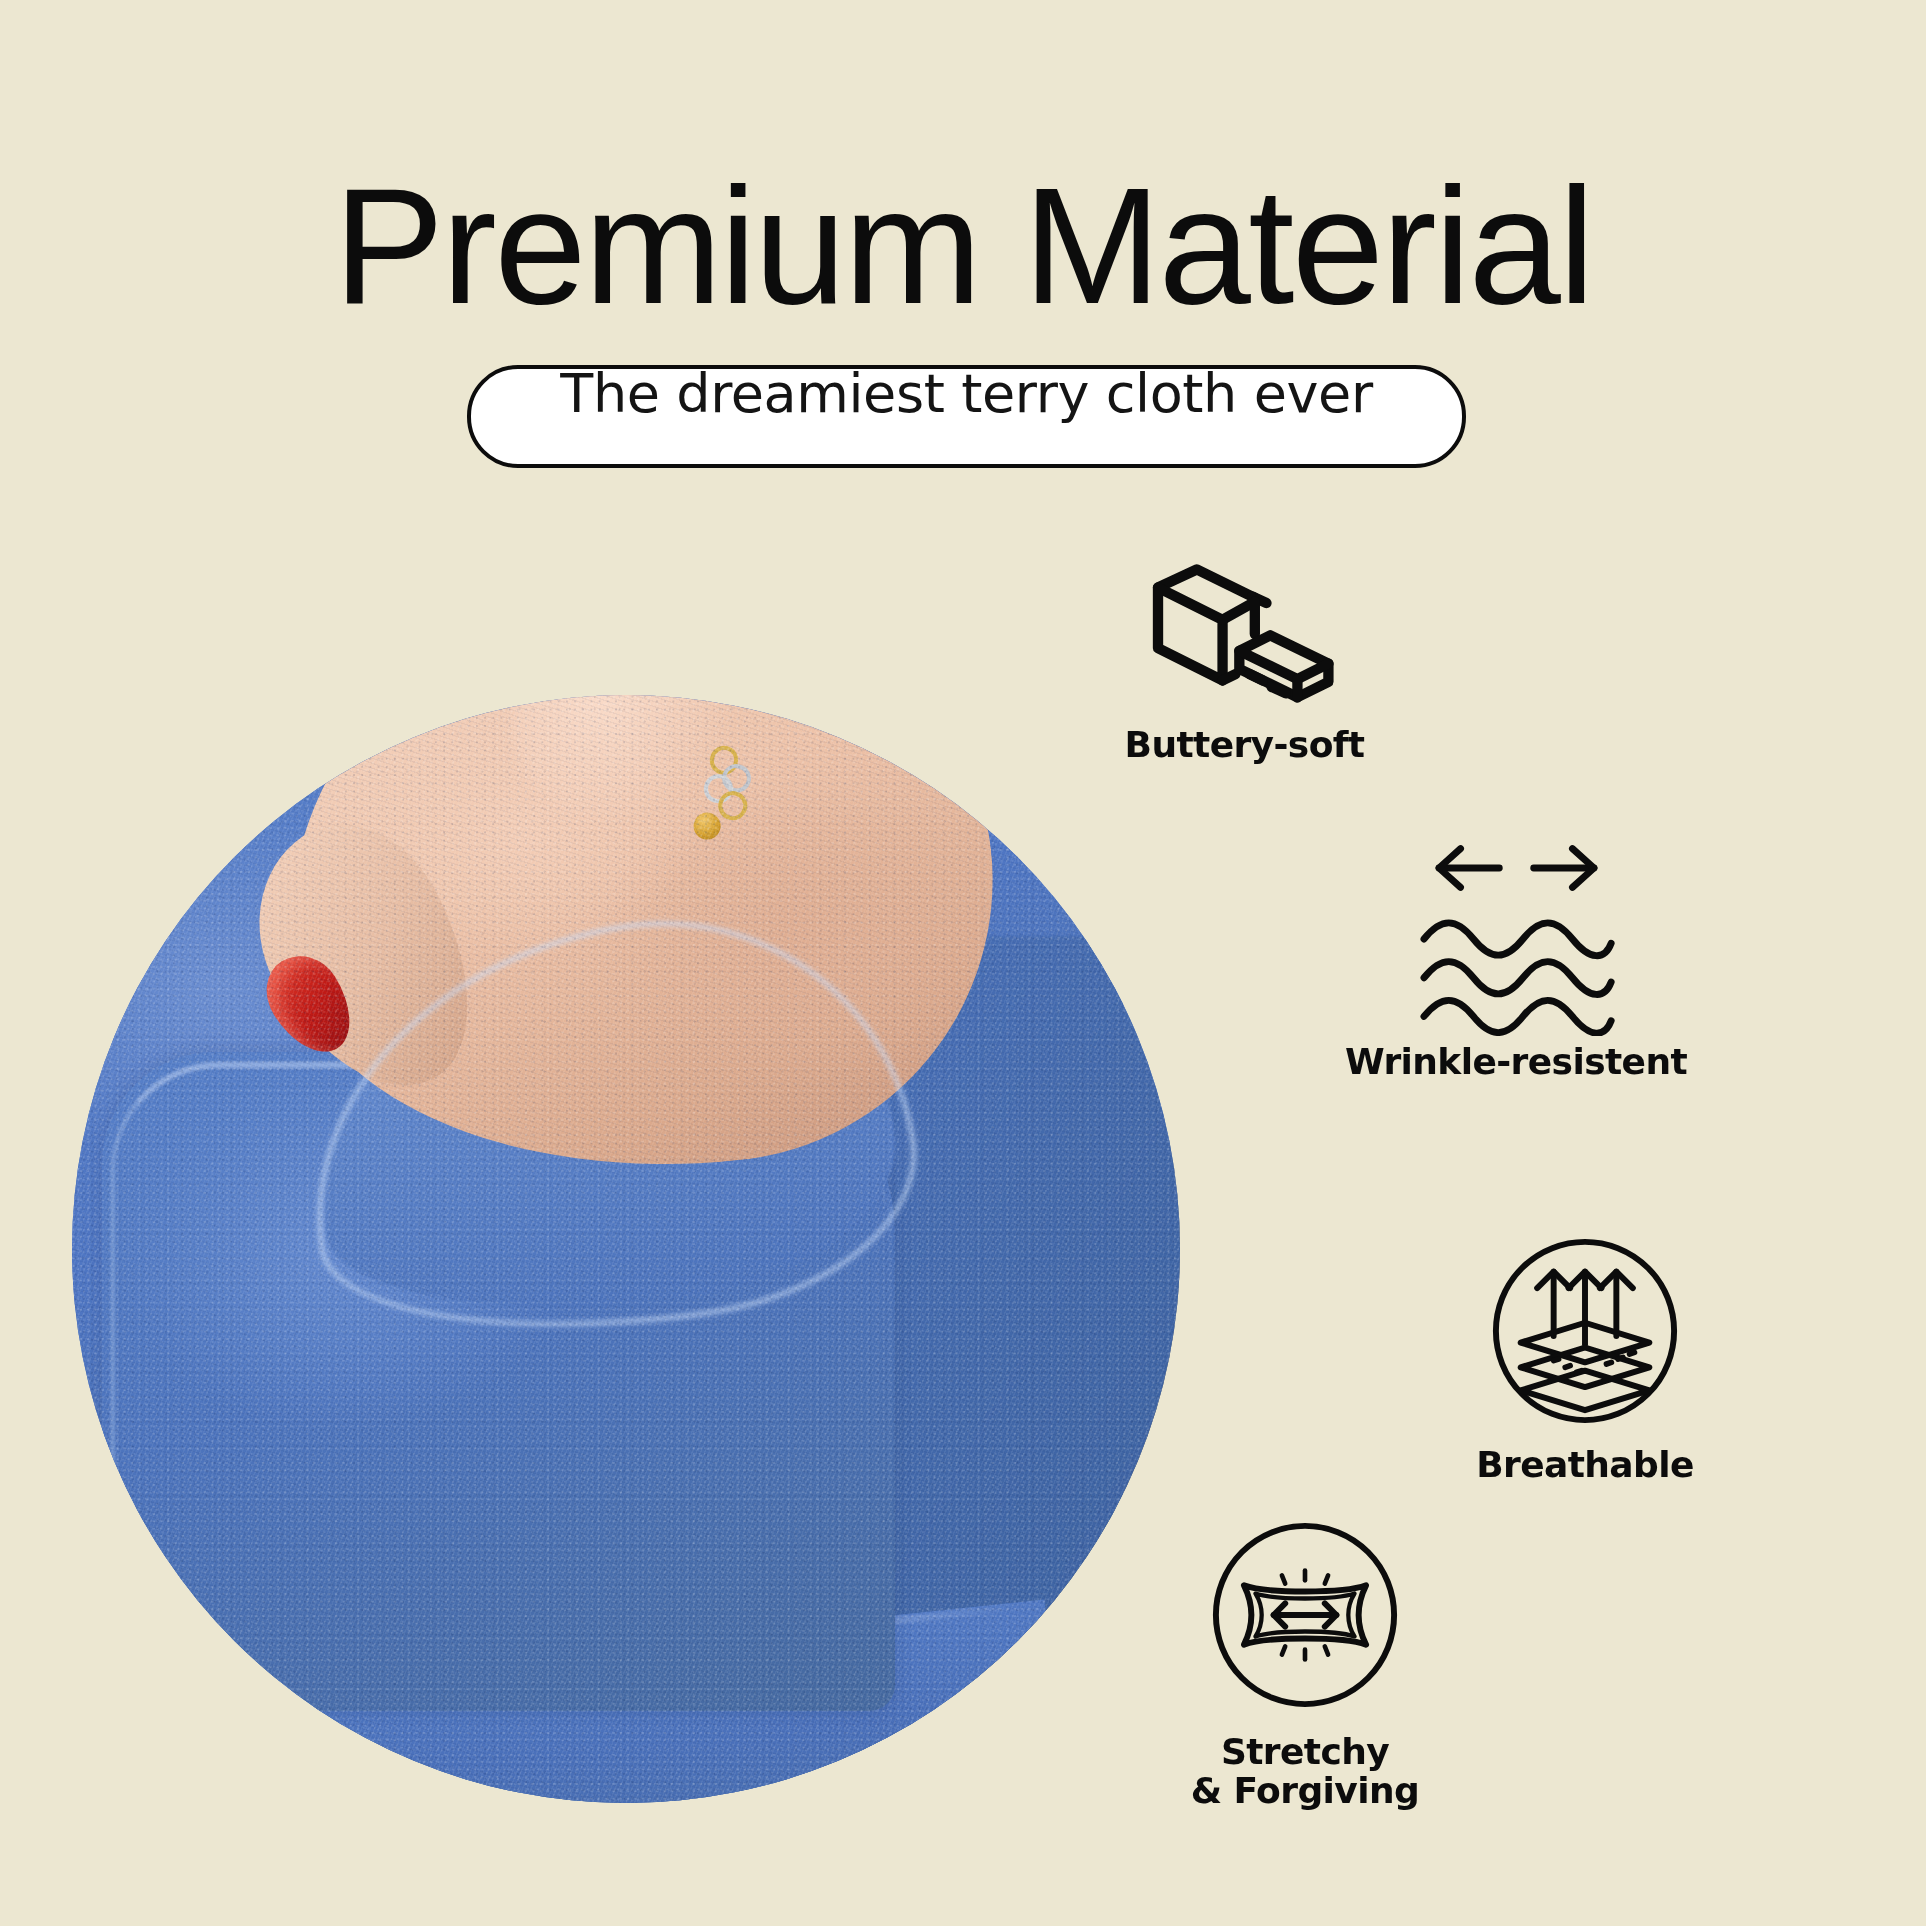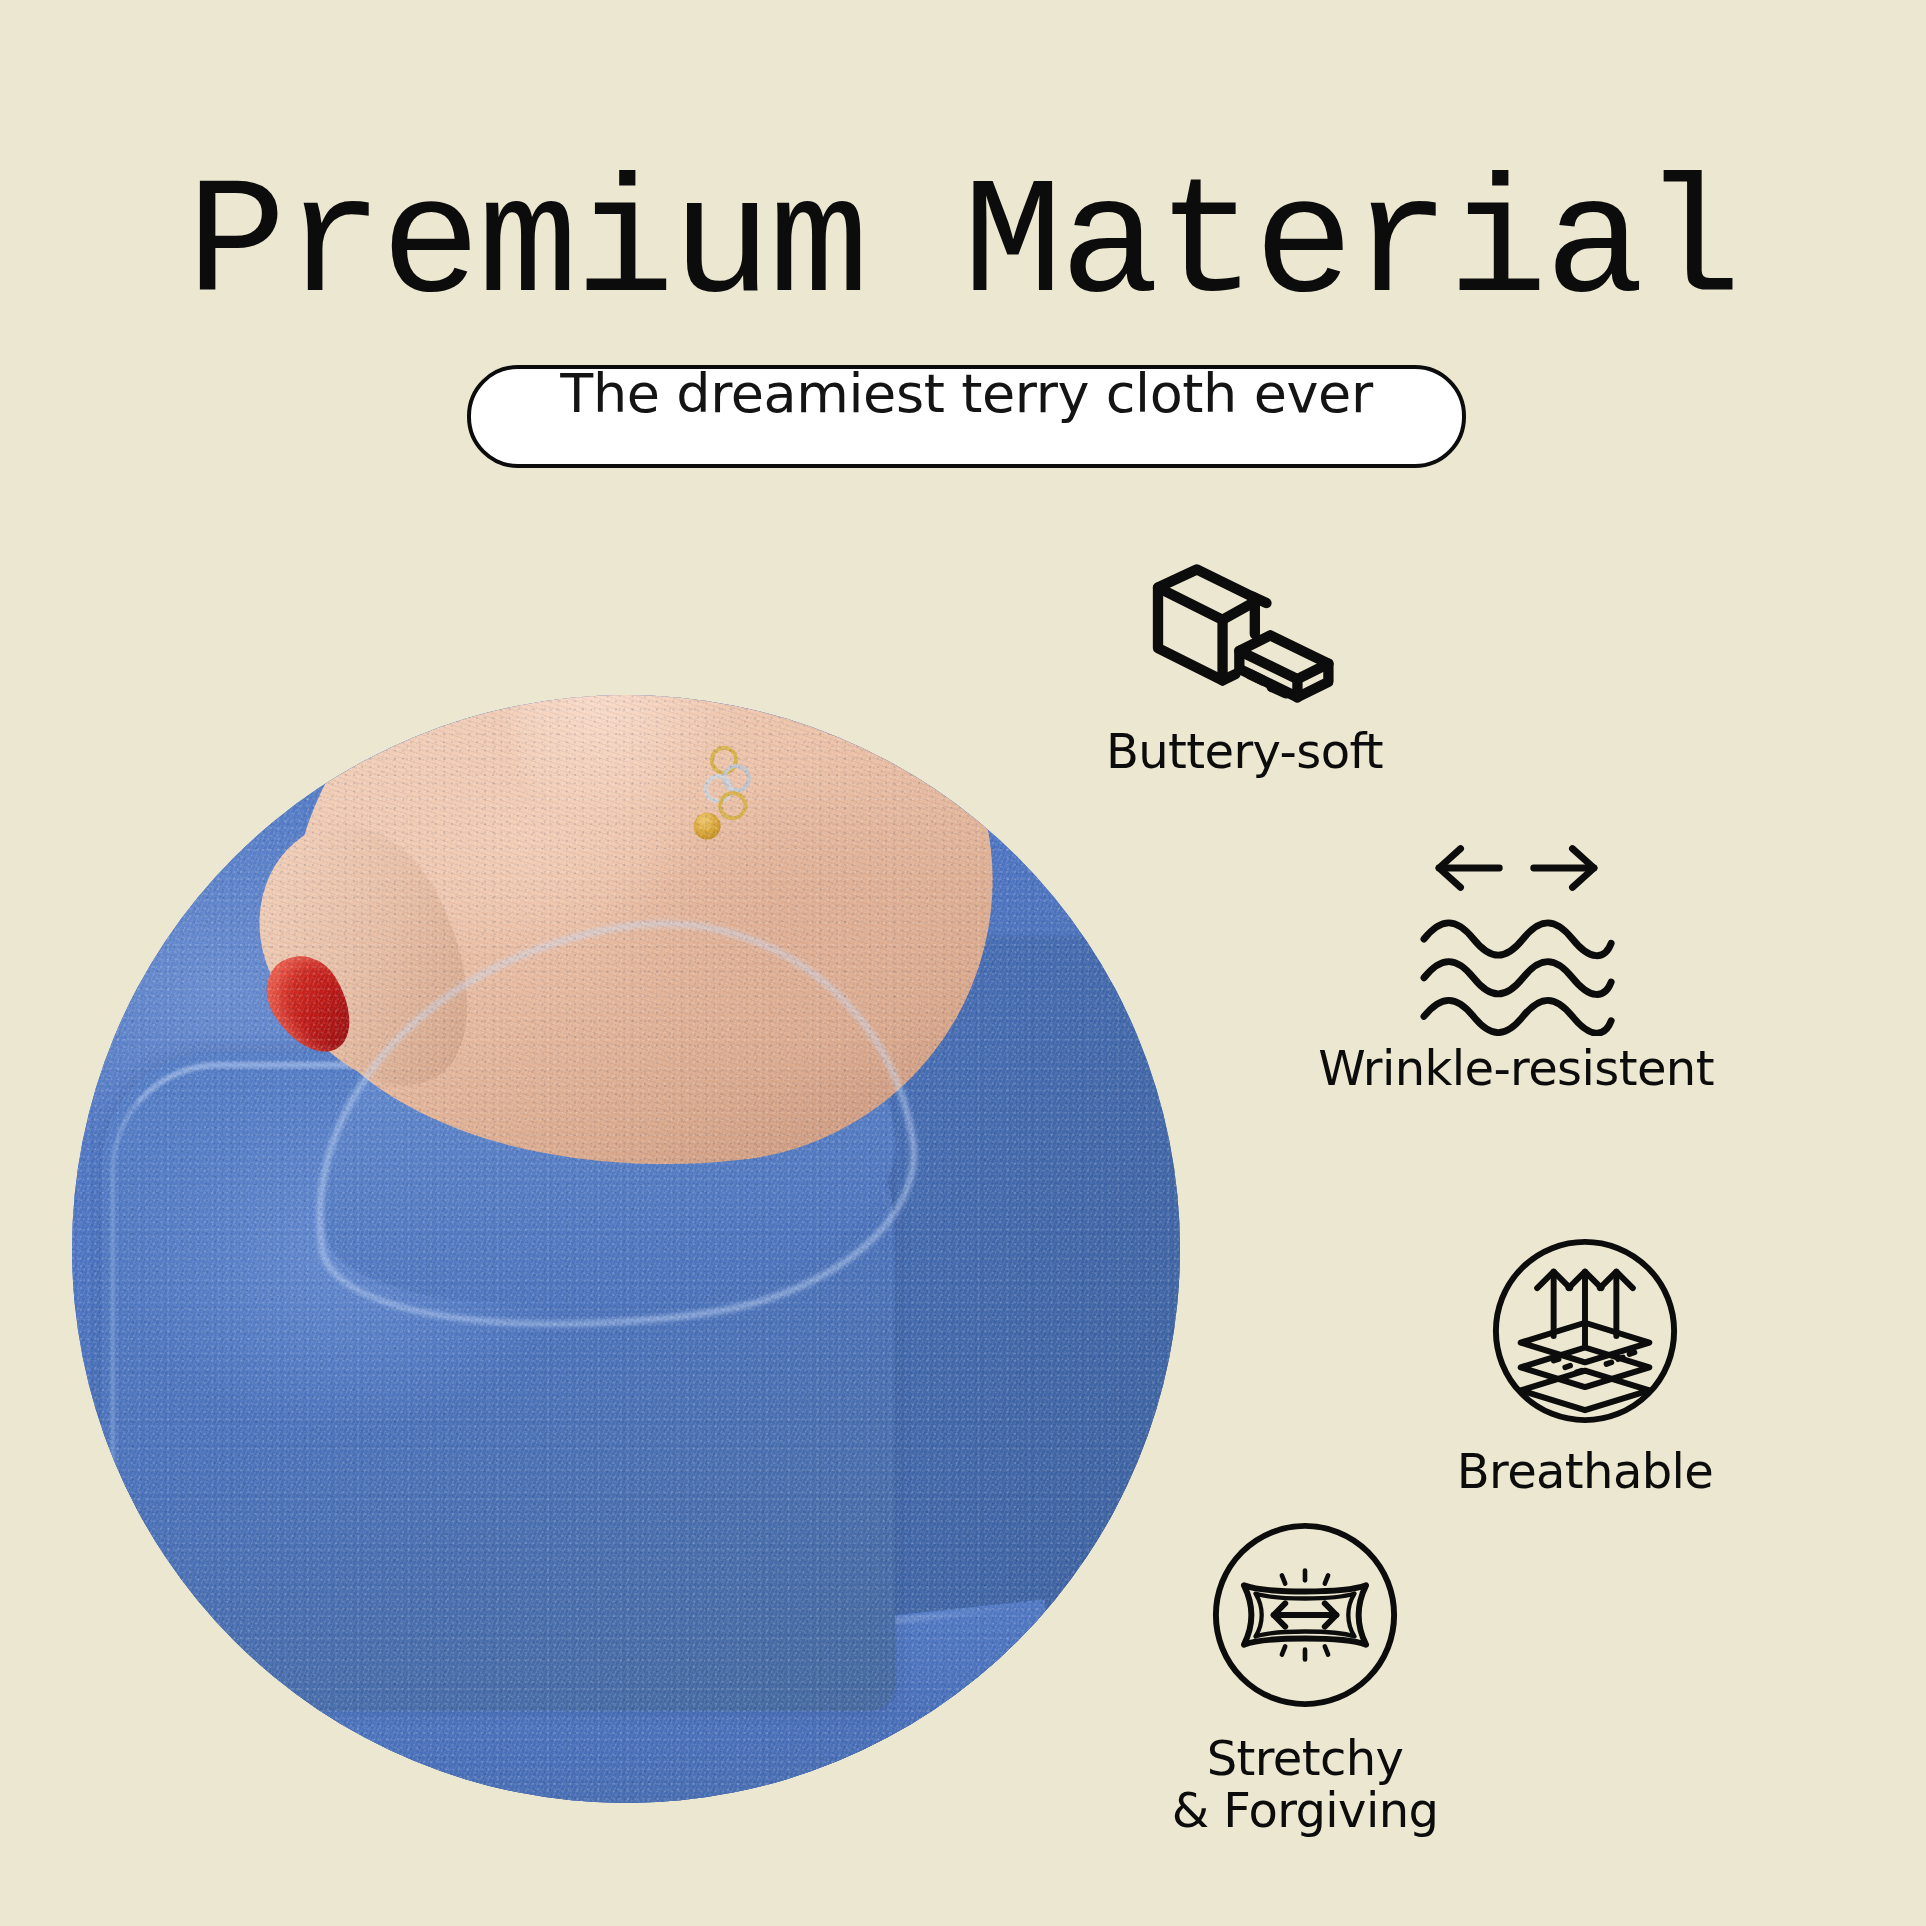--- a/index.html
+++ b/index.html
@@ -20,21 +20,21 @@
     background: #ECE7D1;
   }
 
   
   .page-title {
     position: absolute;
     left: 0;
     top: 163px;
     width: 1926px;
     text-align: center;
-    font-family: Liberation Mono, monospace;
+    font-family: Liberation Sans, sans-serif;
     font-weight: 400;
     font-size: 166px;
     line-height: 1;
     letter-spacing: -2.6px;
     color: #0C0C0C;
     white-space: nowrap;
   }
 
   
   .subtitle-pill {
@@ -288,22 +288,22 @@
     position: absolute;
     display: flex;
     flex-direction: column;
     align-items: center;
   }
   .feature-icon {
     display: block;
   }
   .feature-label {
     font-family: "DejaVu Sans", sans-serif;
-    font-weight: 400;
-    font-size: 48px;
+    font-weight: 700;
+    font-size: 36px;
     line-height: 1.08;
     letter-spacing: -0.6px;
     color: #0C0C0C;
     text-align: center;
     white-space: pre-line;
   }
 
   #feature-buttery  { left: 960px; top: 563px; width: 569px; }
   #feature-wrinkle  { left: 1163px; top: 842px; width: 706px; }
   #feature-breathable { left: 1262px; top: 1232px; width: 646px; }

